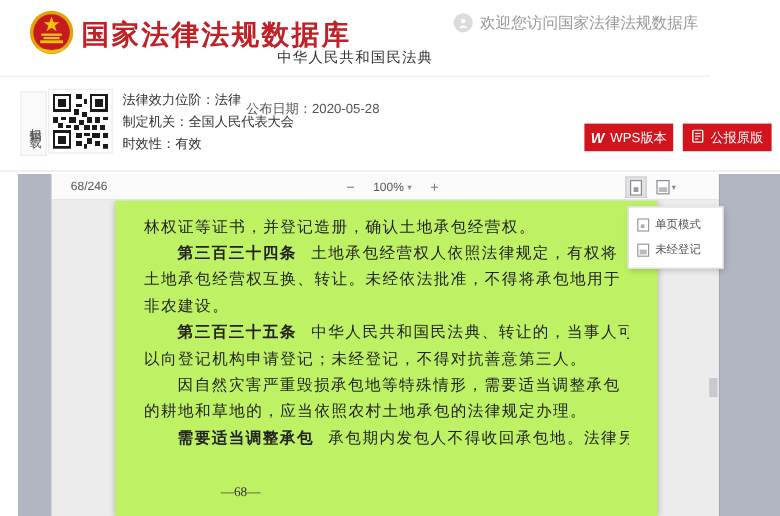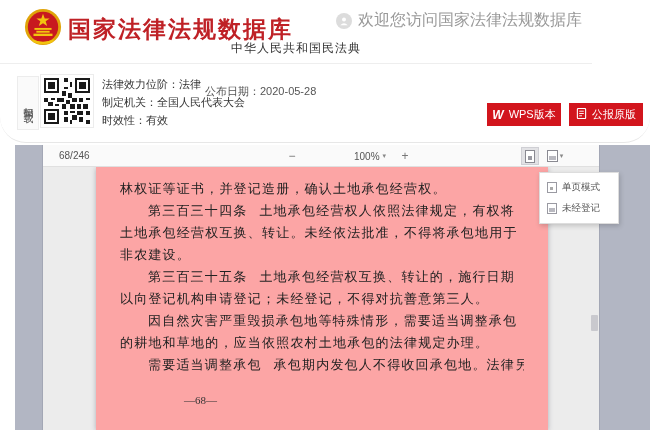--- a/index.html
+++ b/index.html
@@ -4,68 +4,68 @@
 <style>
   * { margin:0; padding:0; box-sizing:border-box; }
   html,body { background:#fff; }
   body { font-family:"Liberation Sans", sans-serif; }
   .stage { position:relative; width:650px; height:430px; overflow:hidden; background:#fff; }
 
   
   .hdr { position:absolute; left:0; top:0; width:592px; height:64px; background:#fff; border-bottom:1px solid #eee;font-family:Liberation Mono, monospace; }
   .emblem { position:absolute; left:24px; top:8px; width:38px; height:38px; }
   .site-title { position:absolute; left:68px; top:14px; font-size:23px; font-weight:bold; letter-spacing:2px; color:#bf2126; }
-  .welcome { position:absolute; right:10px; top:10px; display:flex; align-items:center; gap:6px; color:#999; font-size:16px; cursor:pointer; }
+  .welcome { position:absolute; right:10px; top:10px; display:flex; align-items:center; gap:6px; color:#999; font-size:13px; cursor:pointer; }
   .user-ico { width:16px; height:16px; border-radius:50%; background:#dcdcdc; display:inline-flex; align-items:center; justify-content:center; }
   .doc-title { position:absolute; left:0; top:40px; width:100%; text-align:center; font-size:12px; color:#333; letter-spacing:1px; }
 
   
-  .infobar { position:absolute; left:0; top:65px; width:650px; height:78px; background:#fff; border-bottom:1px solid #e7e7e7;border-radius:26px; }
+  .infobar { position:absolute; left:0; top:65px; width:650px; height:78px; background:#fff; border-bottom:1px solid #e7e7e7; }
   .qr-label { position:absolute; left:17px; top:11px; width:22px; height:54px; background:#fafafa; border:1px solid #ececec;
               writing-mode:vertical-rl; text-orientation:upright; font-size:10px; color:#555; letter-spacing:2px;
               display:flex; align-items:center; justify-content:center; }
   .qr { position:absolute; left:40px; top:9px; width:54px; height:54px; background:#fff; border:1px solid #ececec; padding:3px; }
   .meta { position:absolute; left:102px; top:10px; font-size:11px; color:#333; line-height:18px; }
   .meta .lab { color:#333; }
   .dates { position:absolute; left:205px; top:17px; font-size:11px; color:#555; line-height:18px; }
   .red-btn { position:absolute; top:38px; height:23px; width:74px; border:none; background:#d2151d; color:#fff; font-size:11px;
              display:flex; align-items:center; justify-content:center; gap:5px; cursor:pointer; font-family:"Liberation Sans",sans-serif; }
   .btn-wps { left:487px; }
   .btn-gaz { left:569px; }
   .wps-w { font-weight:bold; font-size:12px; font-style:italic; }
 
   
   .viewer { position:absolute; left:15px; top:145px; width:635px; height:285px; background:#b2b6c3; }
   .panel { position:absolute; left:27px; top:0; width:558px; height:285px; background:#ececec; border-left:1px solid #a3a7b5; border-right:1px solid #a3a7b5; }
   .toolbar { position:absolute; left:0; top:0; width:100%; height:22px; background:#fafafa; border-bottom:1px solid #e0e0e0; }
   .pageind { position:absolute; left:16px; top:0; line-height:22px; font-size:10px; color:#555; }
   .zoomctl { position:absolute; left:243px; top:0; height:22px; display:flex; align-items:center; gap:13px; font-size:12px; color:#777; }
   .zbtn { cursor:pointer; width:12px; text-align:center; }
-  .zlevel { font-size:10px; color:#555; cursor:pointer; display:flex; align-items:center; gap:3px;margin-left:43px; }
+  .zlevel { font-size:10px; color:#555; cursor:pointer; display:flex; align-items:center; gap:3px; }
   .caret { font-size:7px; color:#888; }
   .mode-icons { position:absolute; left:478px; top:2px; display:flex; align-items:center; gap:7px; }
   .micon { width:18px; height:18px; display:flex; align-items:center; justify-content:center; cursor:pointer; gap:2px; }
   .micon.active { background:#e2e2e5; border:1px solid #cfcfd4; }
   .pg-ico { width:10px; height:13px; border:1px solid #8a8a92; background:#fff; position:relative; }
   .pg-ico::after { content:""; position:absolute; left:2px; bottom:2px; width:4px; height:4px; background:#9a9aa2; }
   .pg-ico2 { width:11px; height:12px; border:1px solid #8a8a92; background:#fff; position:relative; }
   .pg-ico2::after { content:""; position:absolute; left:1px; bottom:1px; right:1px; height:4px; background:#b9b9c0; }
 
   .content { position:absolute; left:0; top:22px; width:100%; height:263px; background:#ececec; overflow:hidden; }
-  .page { position:absolute; left:53px; top:0; width:452px; height:263px; background:#fca5a5; box-shadow:0 1px 5px rgba(60,60,80,.35); }
+  .page { position:absolute; left:53px; top:0; width:452px; height:263px; background:#bef264; box-shadow:0 1px 5px rgba(60,60,80,.35); }
   .doc { padding:11px 24px 0 24px; font-family:"Liberation Serif", serif; font-size:13px; line-height:22px; letter-spacing:1.2px; color:#222; }
   .dline { white-space:nowrap; overflow:hidden; }
-  .dline .art { font-weight:normal; }
+  .dline .art { font-weight:bold; }
   .dline .art:not(:empty) { margin-right:12px; }
   .dline.ind { padding-left:28px; }
-  .pg-footer { margin-top:13px; padding-left:64px; font-size:11px; letter-spacing:0; color:#333; }
+  .pg-footer { margin-top:23px; padding-left:64px; font-size:11px; letter-spacing:0; color:#333; }
 
   .scroll-thumb { position:absolute; right:1px; top:148px; width:7px; height:16px; background:#c9c9ce; border-radius:1px; cursor:grab; }
 
-  .dropdown { position:absolute; left:496px; top:27px; width:80px; background:#fff; border:1px solid #ddd; box-shadow:1px 2px 5px rgba(0,0,0,.18); z-index:5; padding:4px 0; }
+  .dropdown { position:absolute; left:480px; top:27px; width:80px; background:#fff; border:1px solid #ddd; box-shadow:1px 2px 5px rgba(0,0,0,.18); z-index:5; padding:4px 0; }
   .dd-item { display:flex; align-items:center; gap:5px; padding:4px 7px; font-size:9.5px; color:#555; cursor:pointer; white-space:nowrap; }
   .dd-ico { width:10px; height:11px; border:1px solid #9a9aa2; background:#fff; flex:0 0 auto; position:relative; }
   .dd-ico.c1::after { content:""; position:absolute; left:2px; bottom:2px; width:3px; height:3px; background:#aaa; }
   .dd-ico.c2::after { content:""; position:absolute; left:1px; bottom:1px; right:1px; height:4px; background:#b9b9c0; }
 </style>
 </head>
 <body>
 
 <div class="stage">
 
@@ -192,21 +192,21 @@
         </div>
       </div>
 
       <div class="content">
         <div class="page">
           <div class="doc">
             <div class="dline"><b class="art"></b><span>林权证等证书，并登记造册，确认土地承包经营权。</span></div>
             <div class="dline ind"><b class="art">第三百三十四条</b><span>土地承包经营权人依照法律规定，有权将</span></div>
             <div class="dline"><b class="art"></b><span>土地承包经营权互换、转让。未经依法批准，不得将承包地用于</span></div>
             <div class="dline"><b class="art"></b><span>非农建设。</span></div>
-            <div class="dline ind"><b class="art">第三百三十五条</b><span>土地承包经营权互换、转让的，施行日期</span></div>
+            <div class="dline ind"><b class="art">第三百三十五条</b><span>中华人民共和国民法典、转让的，当事人可</span></div>
             <div class="dline"><b class="art"></b><span>以向登记机构申请登记；未经登记，不得对抗善意第三人。</span></div>
             <div class="dline ind"><b class="art"></b><span>因自然灾害严重毁损承包地等特殊情形，需要适当调整承包</span></div>
             <div class="dline"><b class="art"></b><span>的耕地和草地的，应当依照农村土地承包的法律规定办理。</span></div>
             <div class="dline ind"><b class="art">需要适当调整承包</b><span>承包期内发包人不得收回承包地。法律另</span></div>
             <div class="pg-footer">—68—</div>
           </div>
         </div>
         <div class="scroll-thumb"></div>
       </div>
 

